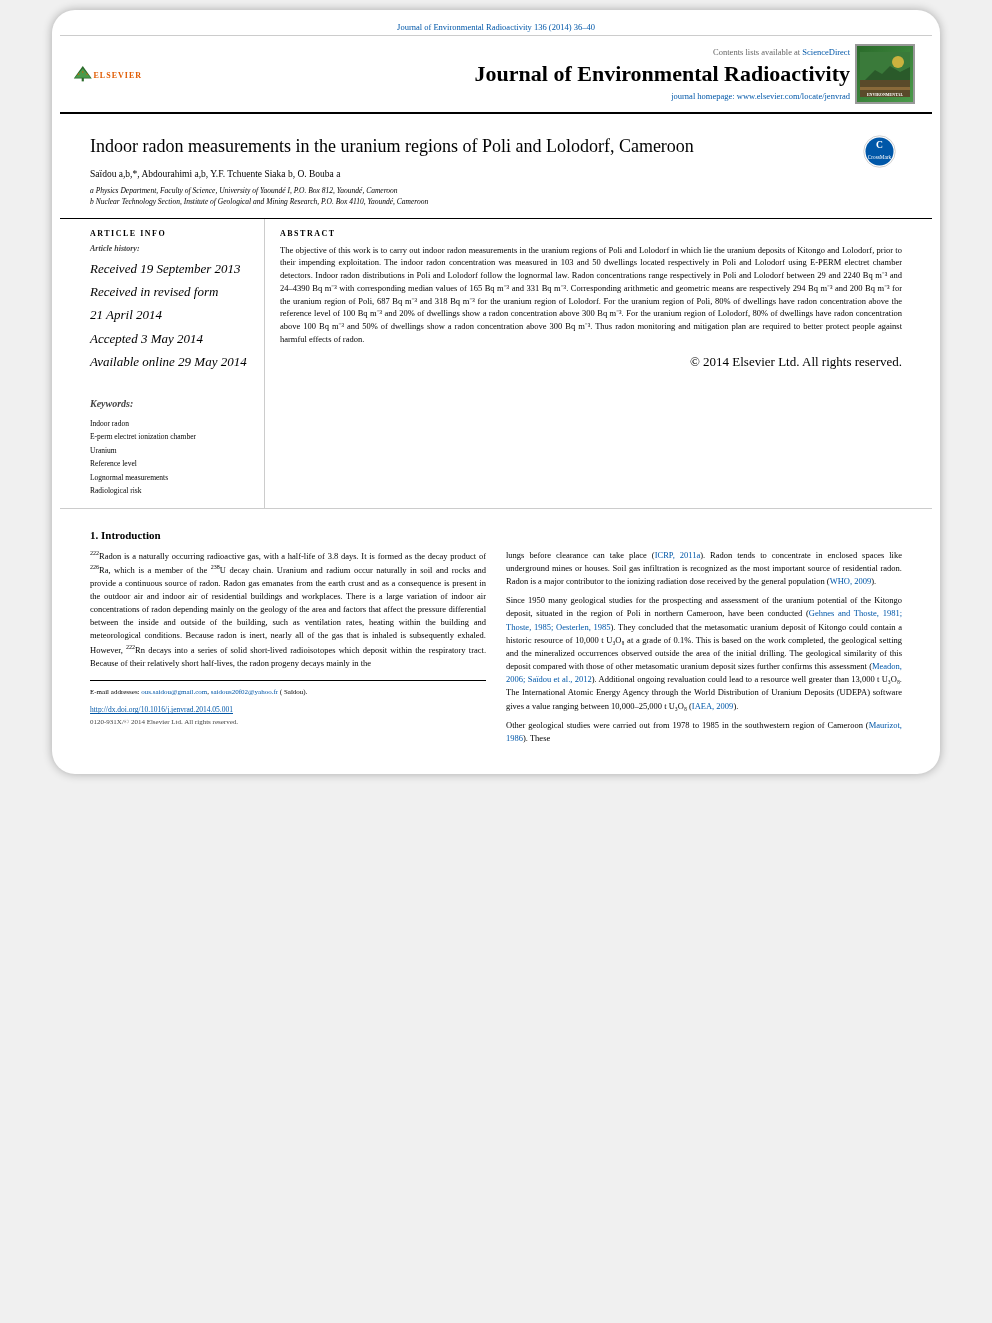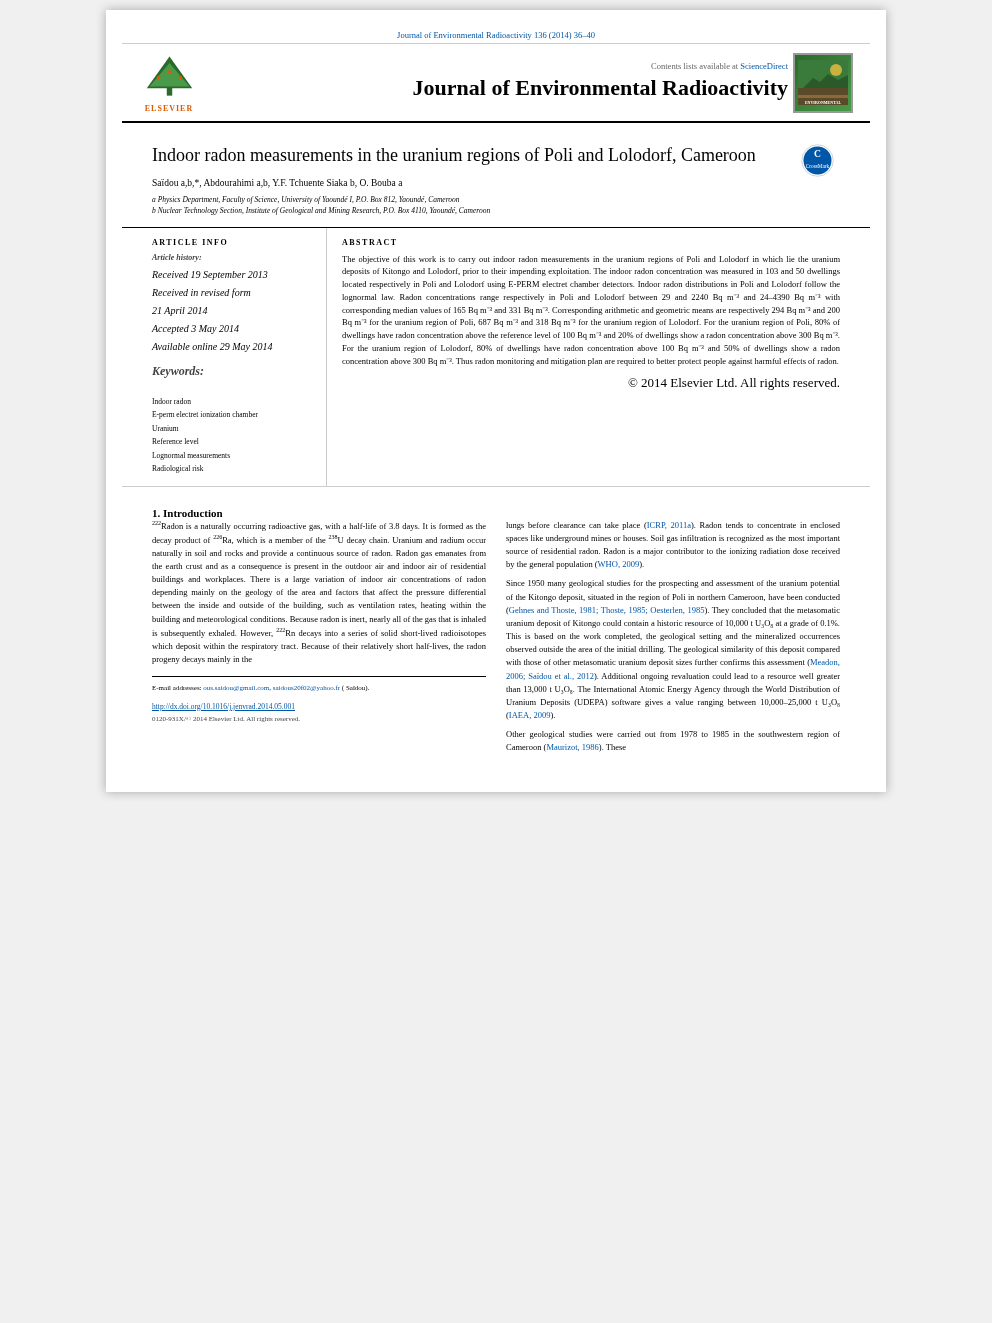--- a/index.html
+++ b/index.html
@@ -6,25 +6,26 @@
     body {
       background: #f0f0f0;
       font-family: 'Times New Roman', Times, serif;
       font-size: 10px;
       color: #000;
       display: flex;
       justify-content: center;
       padding: 10px 0;
     }
     .page {
-      width: 780px;
+      width: 888px;
       background: #fff;
-      padding: 16px;
+      padding: 8px;
       box-shadow: 0 0 10px rgba(0,0,0,0.3);
       position: relative;
+      border-radius: 23px;
     }
 
     
     .journal-top-bar {
       text-align: center;
       font-size: 8.5px;
       color: #0057a8;
       padding: 4px 0 3px 0;
       border-bottom: 1px solid #ccc;
     }
@@ -35,21 +36,21 @@
       align-items: center;
       padding: 8px 12px;
       border-bottom: 2px solid #000;
     }
     .header-left-logo {
       width: 70px;
       margin-right: 10px;
     }
     .elsevier-logo {
       display: flex;
-      flex-direction: column;
+      flex-direction: row;
       align-items: center;
     }
     .elsevier-tree {
       width: 55px;
       height: 50px;
     }
     .elsevier-label {
       font-size: 8px;
       color: #e05a00;
       font-weight: bold;
@@ -177,35 +178,35 @@
     }
 
     .article-info-label {
       font-size: 8px;
       font-style: italic;
       font-weight: bold;
       color: #444;
       margin-bottom: 4px;
     }
     .article-info-dates {
-      font-size: 10px;
+      font-size: 13px;
       line-height: 1.8;
       color: #000;
-      margin-bottom: 8px;
+      margin-bottom: 24px;
     }
     .article-info-dates .date-line {
       font-style: italic;
     }
 
     .keywords-label {
-      font-size: 12px;
+      font-size: 10px;
       font-style: italic;
       font-weight: bold;
       color: #444;
-      margin-bottom: 16px;
+      margin-bottom: 8px;
     }
     .keywords-list {
       font-size: 7.5px;
       line-height: 1.8;
       color: #000;
     }
 
     .abstract-text {
       font-size: 8.5px;
       line-height: 1.5;
@@ -219,20 +220,21 @@
     }
 
     
     .body-area {
       padding: 15px 30px;
     }
 
     .section-title {
       font-size: 11px;
       font-weight: bold;
+      margin-bottom: 8px;
       margin-top: 5px;
     }
 
     .body-two-col {
       display: flex;
       gap: 20px;
     }
     .body-left, .body-right {
       flex: 1;
     }
@@ -301,20 +303,23 @@
       </svg>
       <span class="elsevier-label">ELSEVIER</span>
     </div>
 
     <div class="header-center">
       <div class="science-direct-link">
         <span>Contents lists available at</span>
         <a href="#">ScienceDirect</a>
       </div>
       <div class="journal-title-main">Journal of Environmental Radioactivity</div>
+      <div class="journal-homepage">
+        <a href="#">journal homepage: www.elsevier.com/locate/jenvrad</a>
+      </div>
     </div>
 
     <div class="header-right-logo">
       <div class="env-radio-logo">
 
         <svg width="50" height="45" viewBox="0 0 50 45" xmlns="http://www.w3.org/2000/svg">
           <rect width="50" height="45" fill="#3a7a3a"></rect>
           <rect y="28" width="50" height="17" fill="#5a4a2a"></rect>
           <circle cx="38" cy="10" r="6" fill="#f0c040" opacity="0.8"></circle>
           <polygon points="5,28 15,18 22,22 30,14 40,20 50,15 50,28" fill="#2a5a2a"></polygon>

